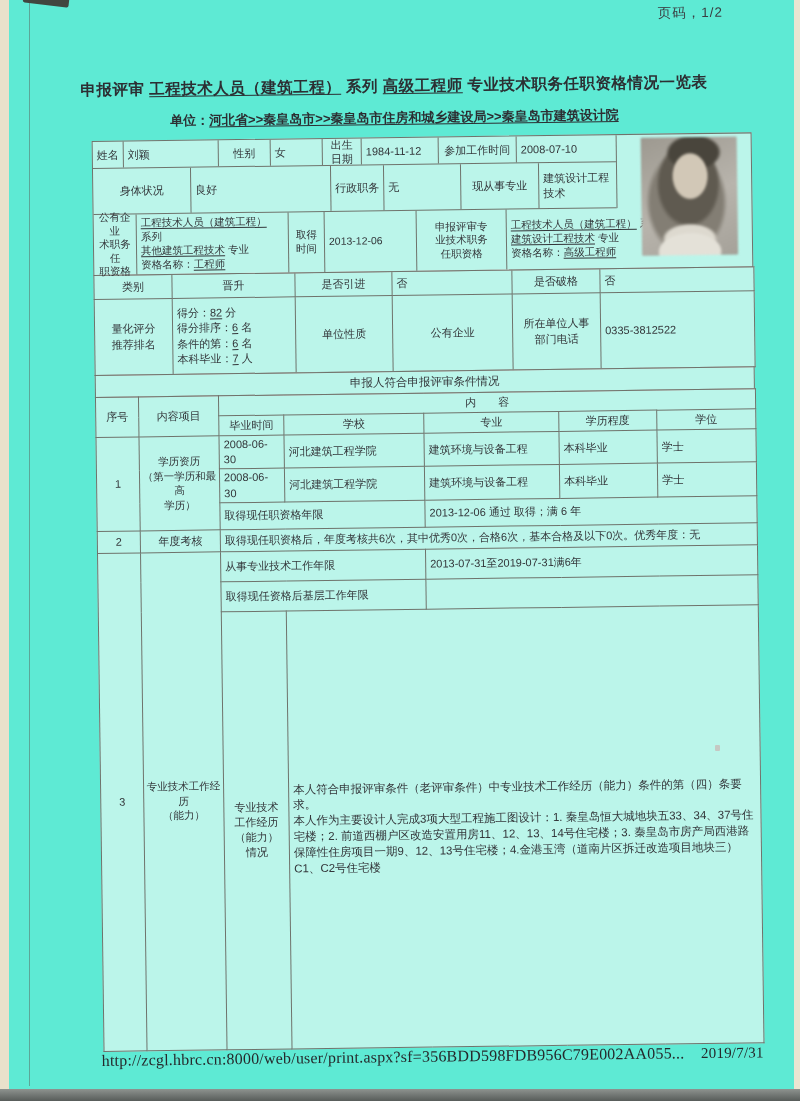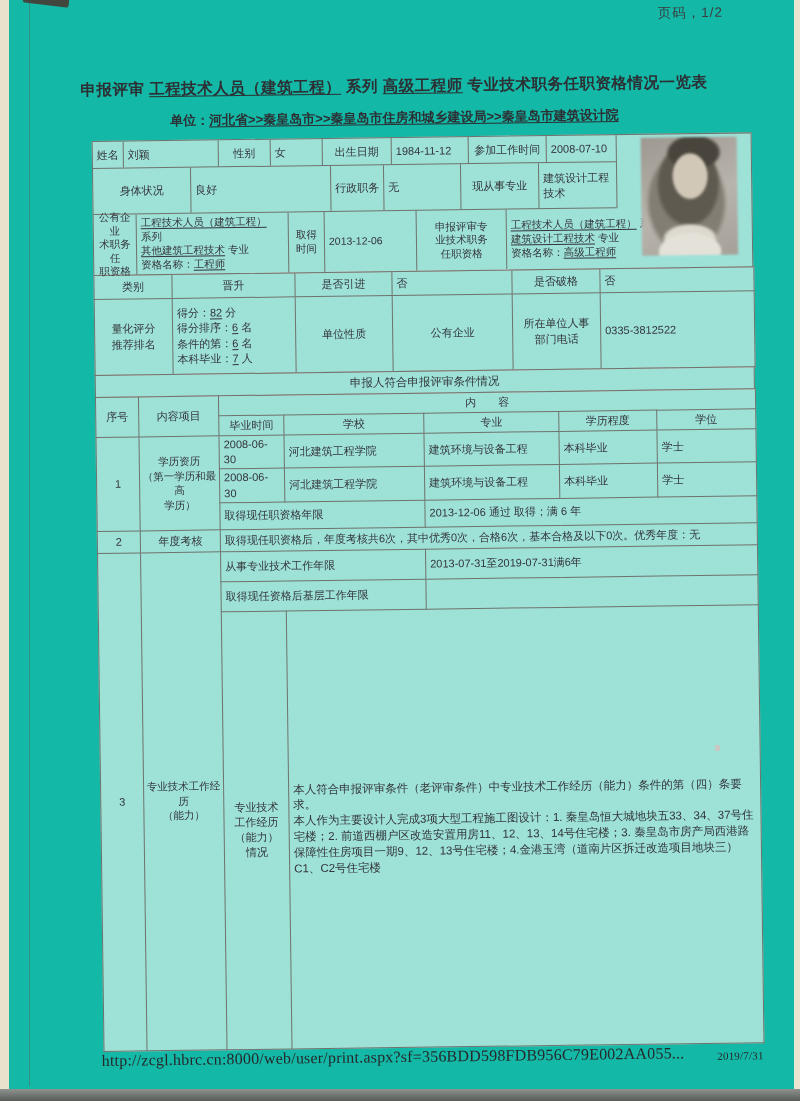--- a/index.html
+++ b/index.html
@@ -1,16 +1,16 @@
 <!DOCTYPE html>
 <html><head>
 <meta charset="utf-8">
 <style>
   html,body{margin:0;padding:0;background:#9a9d98;}
-  .page{position:relative;width:800px;height:1101px;background:#14b8a6;overflow:hidden;
+  .page{position:relative;width:800px;height:1101px;background:#5eead4;overflow:hidden;
         font-family:"Liberation Sans",sans-serif;color:#33363a;}
   
   .scan-left{position:absolute;left:0;top:0;width:9px;height:100%;background:#e9e1cb;}
   .scan-edge-line{position:absolute;left:29px;top:0;width:1px;height:1086px;background:rgba(90,98,92,.5);}
   .scan-right{position:absolute;right:0;top:0;width:6px;height:100%;background:#ebe5d1;}
   .scan-bottom{position:absolute;left:0;bottom:0;width:100%;height:12px;
                background:linear-gradient(#8e938f,#575c59);}
   .corner-mark{position:absolute;left:23px;top:-4px;width:46px;height:9px;background:#41463f;
                transform:rotate(7deg);border-radius:2px;}
   .speck{position:absolute;left:715px;top:745px;width:5px;height:6px;background:#777c74;border-radius:1px;}
@@ -59,21 +59,21 @@
   .c{text-align:center;}
   .l{text-align:left;}
   .vtop{vertical-align:top;}
   .scorelines{line-height:1.5;padding-left:6px;}
   .detail{font-size:11.5px;line-height:1.6;padding:3px 7px;white-space:pre-line;}
   .sec-title{font-size:11.5px;}
 
   .footer{position:absolute;left:95px;top:1048px;width:662px;display:flex;align-items:flex-end;
           font-family:"Liberation Serif",serif;font-size:16px;color:#26292c;letter-spacing:.2px;}
   .footer .url{flex:1;}
-  .footer .date{margin-left:12px;font-size:11px;}
+  .footer .date{margin-left:12px;font-size:15px;}
 </style>
 </head>
 <body>
 
 <div class="page">
   <div class="scan-left"></div>
   <div class="scan-edge-line"></div>
   <div class="scan-right"></div>
   <div class="corner-mark"></div>
   <div class="speck"></div>
@@ -92,21 +92,21 @@
 
     <div class="doc">
 
       <div class="t1">
         <div class="t1top">
           <div class="frow r1">
             <div class="fc cjust" style="width:31px">姓名</div>
             <div class="fc" style="width:95px">刘颖</div>
             <div class="fc cjust" style="width:52px">性别</div>
             <div class="fc" style="width:52px">女</div>
-            <div class="fc cjust" style="width:69px">出生日期</div>
+            <div class="fc cjust" style="width:39px">出生日期</div>
             <div class="fc" style="width:77px">1984-11-12</div>
             <div class="fc cjust" style="width:78px">参加工作时间</div>
             <div class="fc" style="flex:1">2008-07-10</div>
           </div>
           <div class="frow r2">
             <div class="fc cjust" style="width:98px">身体状况</div>
             <div class="fc" style="width:140px">良好</div>
             <div class="fc cjust" style="width:53px">行政职务</div>
             <div class="fc" style="width:77px">无</div>
             <div class="fc cjust" style="width:78px">现从事专业</div>

